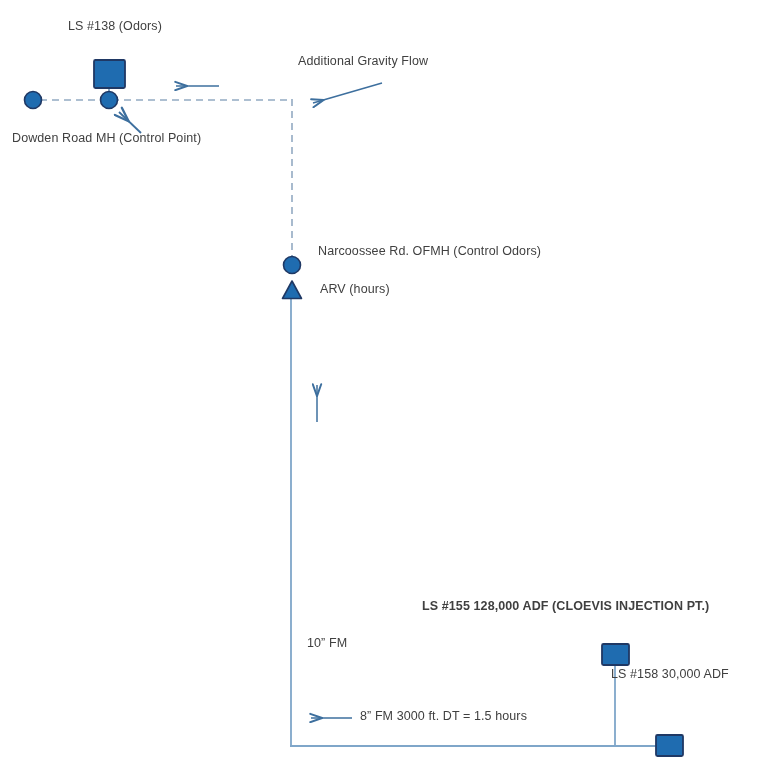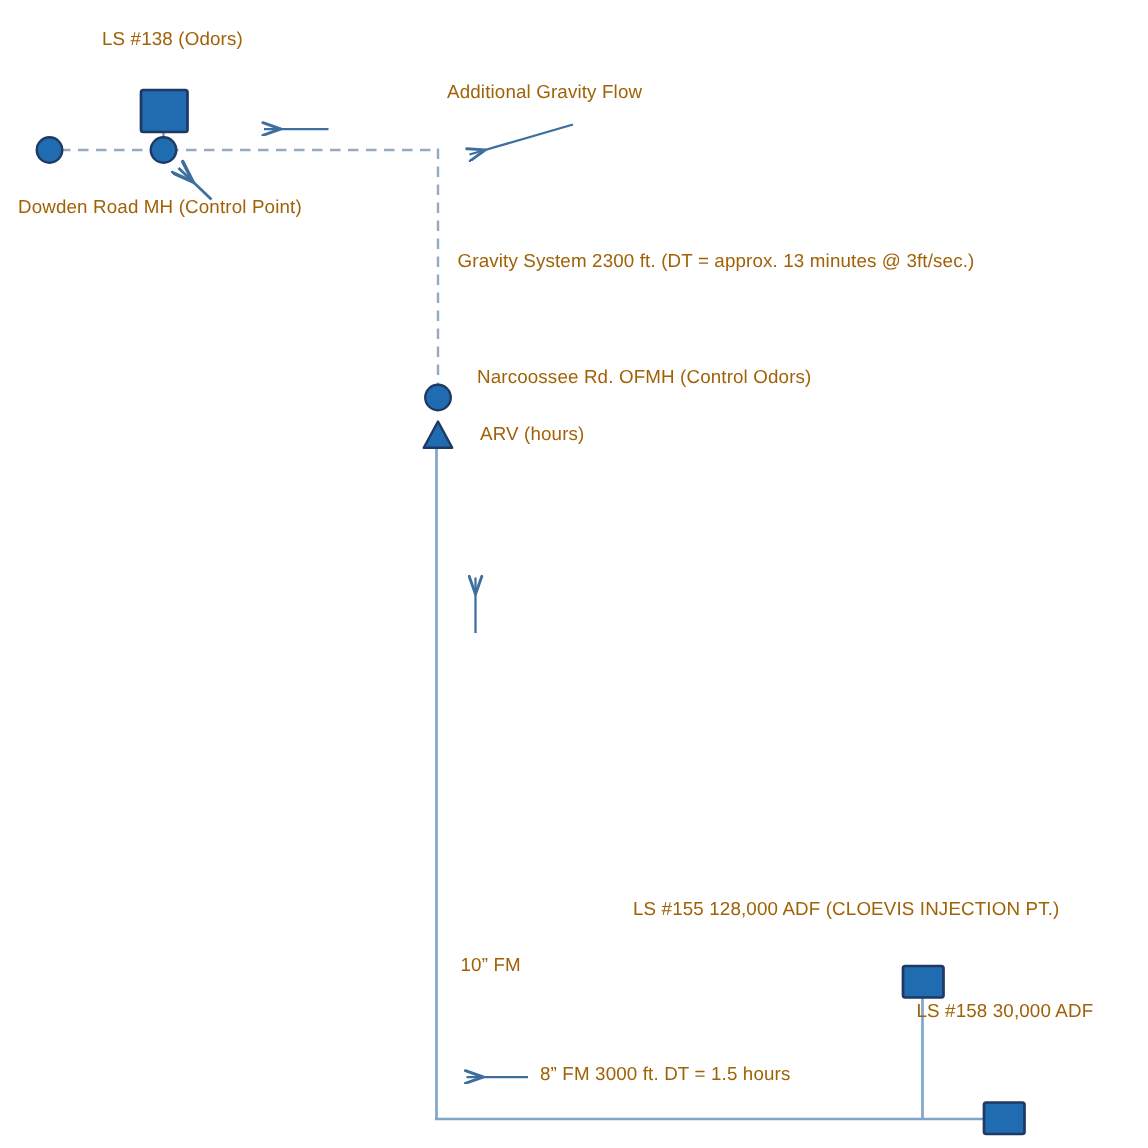--- a/index.html
+++ b/index.html
@@ -22,34 +22,34 @@
     position: absolute;
     left: 0;
     top: 0;
     width: 765px;
     height: 765px;
   }
   .lbl {
     position: absolute;
     font-family: "Liberation Sans", sans-serif;
     font-size: 12.5px;
-    color: #a16207;
+    color: #404040;
     white-space: nowrap;
     letter-spacing: 0.1px;
     line-height: 1.1;
   }
   
   .lbl-ls138        { left: 68px;  top: 20px;  }
   .lbl-addgrav      { left: 298px; top: 55px; text-align: right;  }
   .lbl-dowden       { left: 12px;  top: 132px; }
   .lbl-gravsys      { left: 305px; top: 168px; }
   .lbl-narcoossee   { left: 318px; top: 245px; }
   .lbl-arv          { left: 320px; top: 283px; }
   .lbl-fm10-5600    { left: 305px; top: 441px; }
-  .lbl-ls155        { left: 422px; top: 600px; }
+  .lbl-ls155        { left: 422px; top: 600px; font-weight: bold; }
   .lbl-fm10         { left: 307px; top: 637px; }
   .lbl-fm8-3000     { left: 360px; top: 710px; }
   .lbl-ls158        { left: 611px; top: 668px; }
 </style>
 </head>
 <body>
 
 <div id="diagram-root">
 
   <svg id="diagram-svg" viewBox="0 0 765 765" xmlns="http://www.w3.org/2000/svg">
@@ -128,21 +128,20 @@
     </g>
 
   </svg>
 
   <div class="lbl lbl-ls138">LS #138 (Odors)</div>
 
   <div class="lbl lbl-addgrav">Additional Gravity Flow</div>
 
   <div class="lbl lbl-dowden">Dowden Road MH (Control Point)</div>
 
-  <div class="lbl lbl-gravsys">Gravity System 2300 ft. (DT = approx. 13 minutes @ 3ft/sec.)</div>
 
   <div class="lbl lbl-narcoossee">Narcoossee Rd. OFMH  (Control Odors)</div>
 
   <div class="lbl lbl-arv">ARV (hours)</div>
 
 
   <div class="lbl lbl-ls155">LS #155  128,000 ADF  (CLOEVIS INJECTION PT.)</div>
 
   <div class="lbl lbl-fm10">10” FM</div>
 

